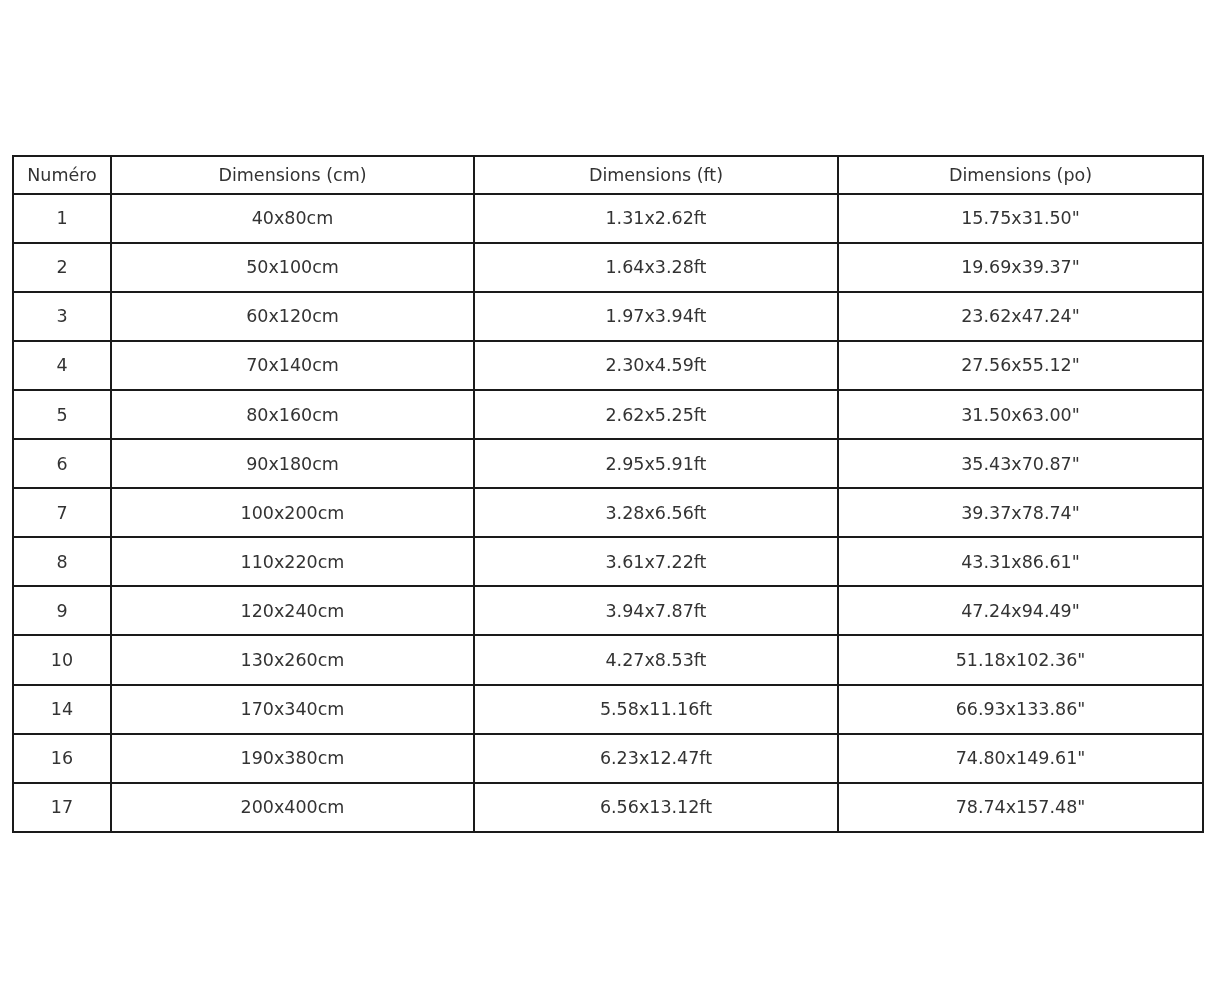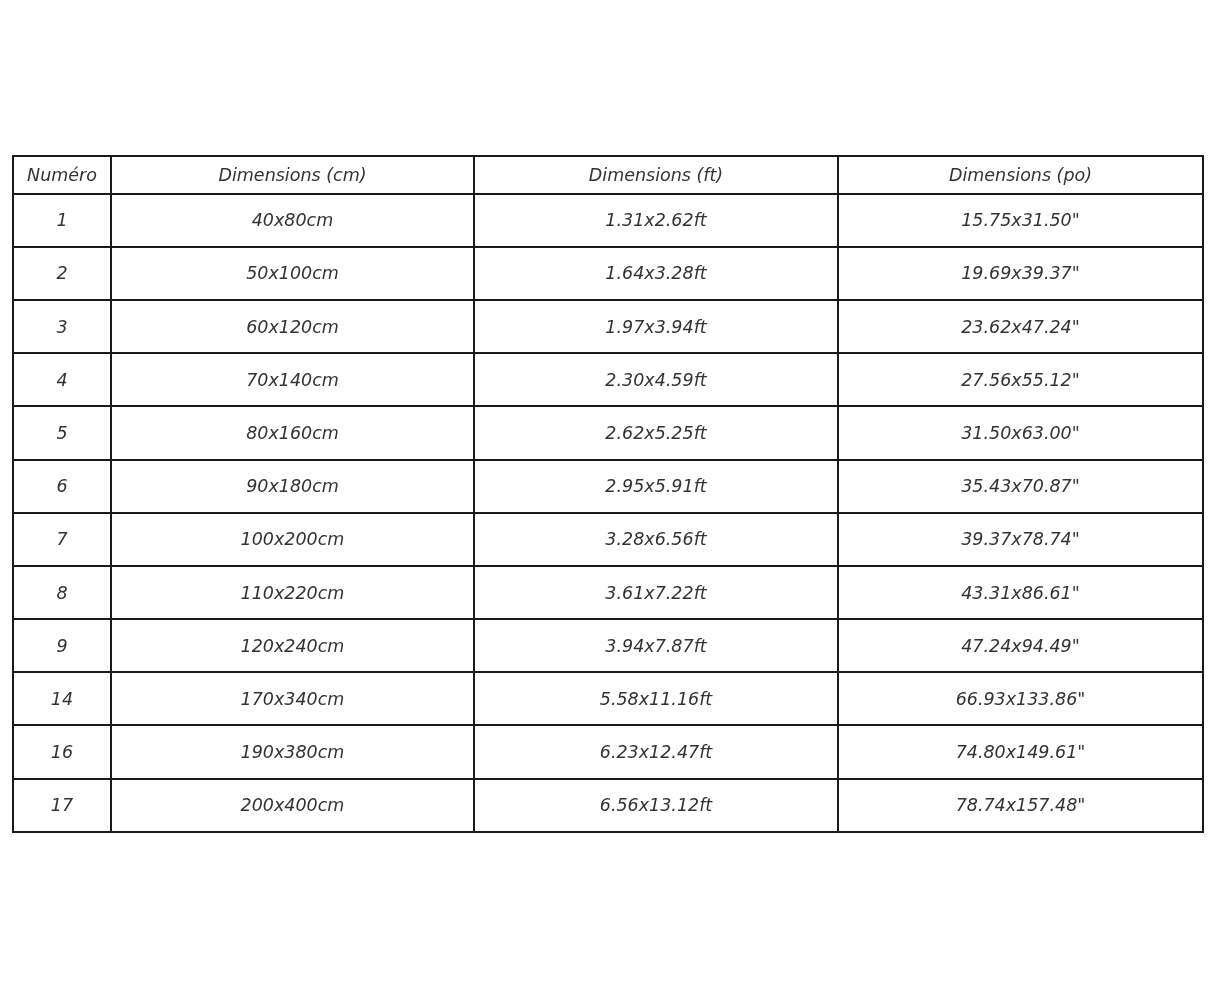--- a/index.html
+++ b/index.html
@@ -8,21 +8,20 @@
     height: 989px;
     background: #ffffff;
     font-family: "DejaVu Sans", "Liberation Sans", sans-serif;
     overflow: hidden;
   }
   .page {
     position: relative;
     width: 1214px;
     height: 989px;
     background: #ffffff;
-    font-style: italic;
   }
   table.dim-table {
     position: absolute;
     left: 12px;
     top: 155px;
     width: 1190px;
     height: 678px;
     border-collapse: collapse;
     table-layout: fixed;
     background: #ffffff;
@@ -115,20 +114,26 @@
           <td>3.61x7.22ft</td>
           <td>43.31x86.61"</td>
         </tr>
         <tr>
           <td>9</td>
           <td>120x240cm</td>
           <td>3.94x7.87ft</td>
           <td>47.24x94.49"</td>
         </tr>
         <tr>
+          <td>10</td>
+          <td>130x260cm</td>
+          <td>4.27x8.53ft</td>
+          <td>51.18x102.36"</td>
+        </tr>
+        <tr>
           <td>14</td>
           <td>170x340cm</td>
           <td>5.58x11.16ft</td>
           <td>66.93x133.86"</td>
         </tr>
         <tr>
           <td>16</td>
           <td>190x380cm</td>
           <td>6.23x12.47ft</td>
           <td>74.80x149.61"</td>

